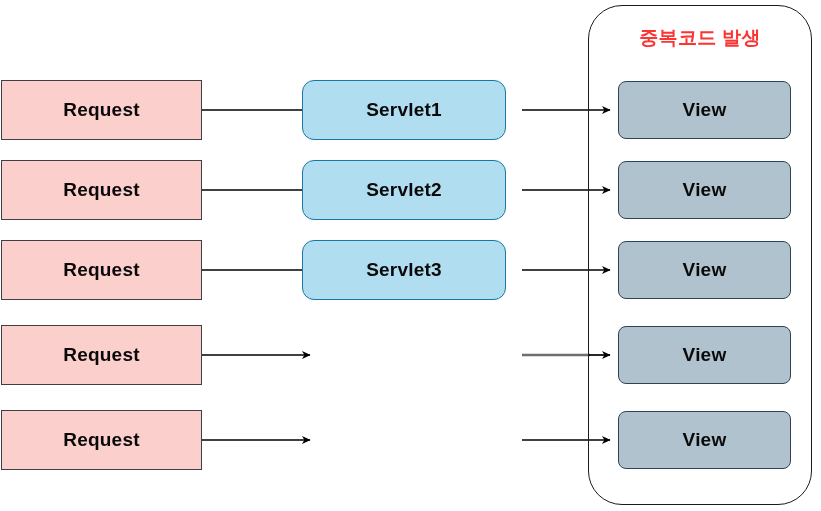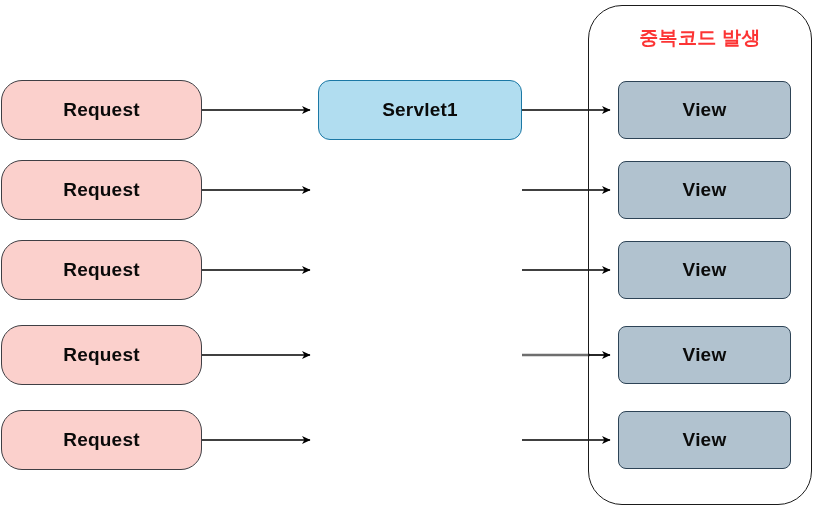--- a/index.html
+++ b/index.html
@@ -33,30 +33,30 @@
     align-items: center;
     justify-content: center;
     font-weight: bold;
     font-size: 19px;
     color: #0a0a0a;
     letter-spacing: 0.2px;
   }
   .node-request {
     background: #fbd0cc;
     border: 1.6px solid #3f3f44;
-    border-radius: 21px;
+    border-radius: 0;
     left: 1px;
     width: 201px;
     height: 60px;
   }
   .node-servlet {
     background: #b1ddf0;
     border: 1.6px solid #1b78a5;
     border-radius: 12px;
-    left: 318px;
+    left: 302px;
     width: 204px;
     height: 60px;
   }
   .node-view {
     background: #b1c2cf;
     border: 1.6px solid #2d4356;
     border-radius: 8px;
     left: 618px;
     width: 173px;
     height: 58px;
@@ -131,23 +131,25 @@
   </svg>
 
   <div class="group-box"></div>
   <div class="group-title">중복코드 발생</div>
 
   <div class="node node-request" style="top:80px">Request</div>
   <div class="node node-servlet" style="top:80px">Servlet1</div>
   <div class="node node-view" style="top:81px">View</div>
 
   <div class="node node-request" style="top:160px">Request</div>
+  <div class="node node-servlet" style="top:160px">Servlet2</div>
   <div class="node node-view" style="top:161px">View</div>
 
   <div class="node node-request" style="top:240px">Request</div>
+  <div class="node node-servlet" style="top:240px">Servlet3</div>
   <div class="node node-view" style="top:241px">View</div>
 
   <div class="node node-request" style="top:325px">Request</div>
   <div class="node node-view" style="top:326px">View</div>
 
   <div class="node node-request" style="top:410px">Request</div>
   <div class="node node-view" style="top:411px">View</div>
 
 </div>
 

